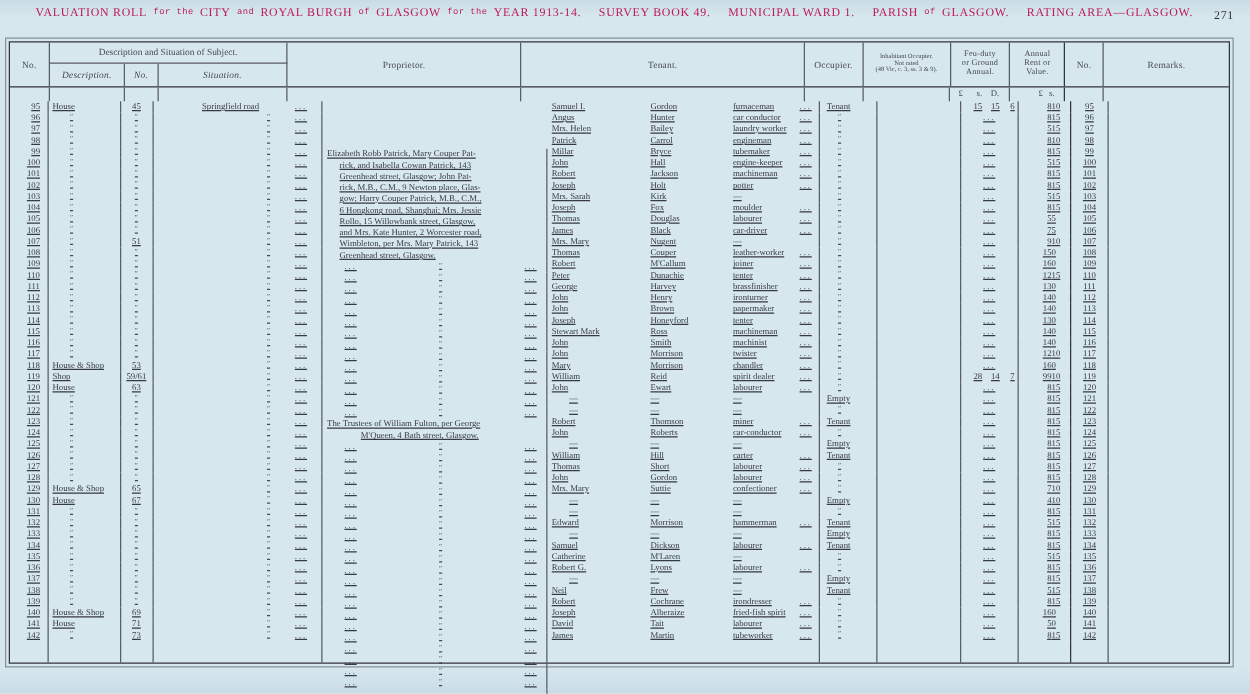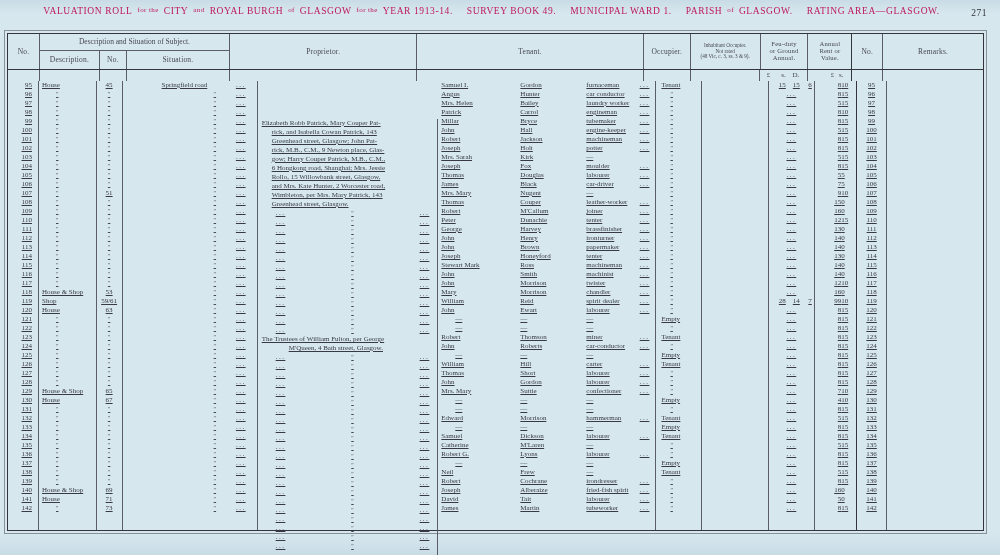--- a/index.html
+++ b/index.html
@@ -18,21 +18,21 @@
     background:linear-gradient(180deg,var(--paper-edge) 0%,var(--paper) 2.5%,var(--paper) 96%,var(--paper-edge) 100%);
     position:relative;
   }
   
   .title-line{
     position:absolute;left:8px;right:30px;top:6px;height:16px;
     display:flex;justify-content:center;align-items:flex-start;
     white-space:nowrap;color:#be185d;
   }
   .tseg{font-size:9.5px;letter-spacing:.6px;margin-left:5px;}
-  .tseg.small{font-size:7px;letter-spacing:.4px;}
+  .tseg.small{font-size:7px;letter-spacing:.4px;font-family:Liberation Mono, monospace;}
   .tseg.gap{margin-left:14px;}
   .page-number{
     position:absolute;right:13px;top:8px;font-size:9.5px;letter-spacing:.5px;color:#30323b;
   }
   
   .vtable{
     position:absolute;left:7px;top:33px;width:977px;
     border:1.5px solid var(--line-dark);
     background:transparent;
     box-shadow:0 0 0 2px var(--paper),0 0 0 3px rgba(58,60,70,.50);
@@ -44,21 +44,21 @@
   .cell{border-right:1px solid var(--line);height:100%;overflow:hidden;}
   .c-rem{border-right:none;}
   .c-rent{border-right:1.6px solid var(--line-dark);}
   
   .thead{display:flex;height:36px;border-bottom:1px solid var(--line-dark);font-size:7.5px;color:var(--ink-soft);}
   .hcell{display:flex;align-items:center;justify-content:center;text-align:left;letter-spacing:.2px;}
   .hstack{display:flex;flex-direction:column;align-items:center;justify-content:center;line-height:1.05;}
   .c-descgroup{width:190px;display:flex;flex-direction:column;}
   .hgroup-top{height:17px;border-bottom:1px solid var(--line);display:flex;align-items:center;justify-content:center;border-right:1px solid var(--line);}
   .hgroup-sub{height:19px;display:flex;}
-  .hgroup-sub .hcell{height:100%;}
+  .hgroup-sub .hcell{height:100%;font-style:italic;}
   .h-small{font-size:5.2px;line-height:1.15;letter-spacing:0;}
   .h-money3{font-size:6.6px;}
   
   .money-row{display:flex;height:11px;font-size:7px;line-height:11px;color:var(--ink-soft);}
   .money-feu,.money-rent{display:flex;}
   .mf1{width:16px;text-align:center}.mf2{width:14px;text-align:center}.mf3{width:11px;text-align:center}
   .mr1{width:26px;text-align:right}.mr2{width:14px;text-align:center}
   
   .tbody{display:block;}
   .trow{display:flex;height:9px;font-size:7px;line-height:9px;text-decoration:underline;}

